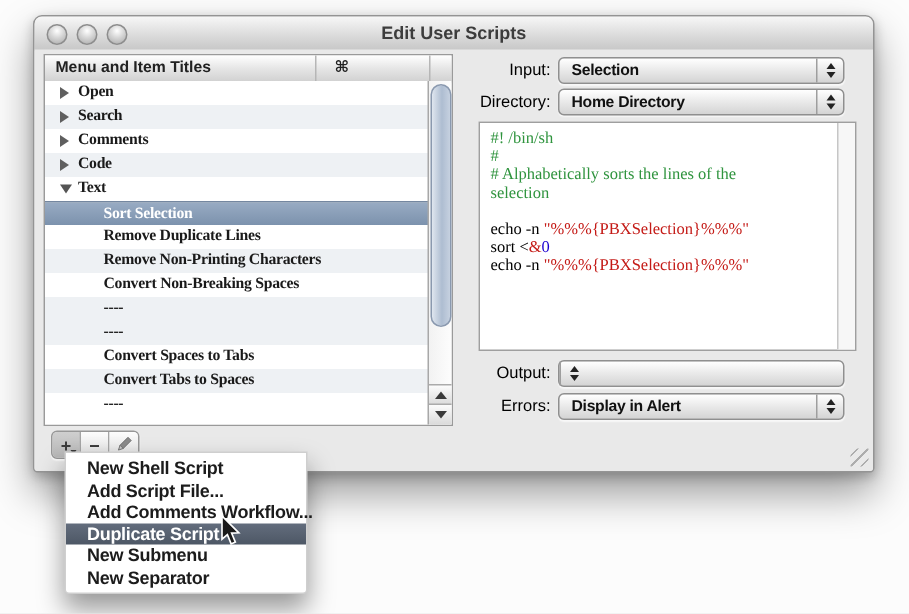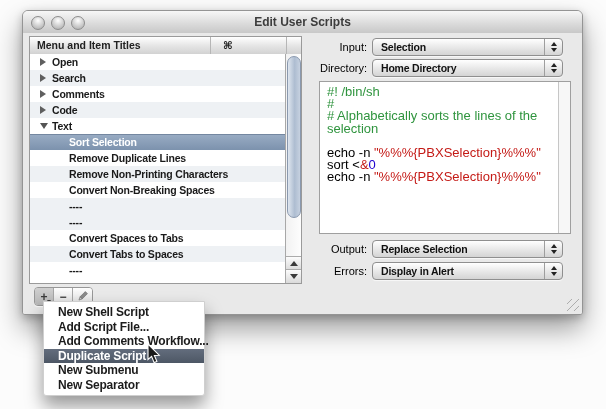--- a/index.html
+++ b/index.html
@@ -33,21 +33,21 @@
   .lh-col2{width:76px;border-right:1px solid #b6b6b6;padding:2px 0 0 12px;box-sizing:border-box;
            font-family:"DejaVu Sans",sans-serif;}
   .lh-col3{flex:1;}
   .rows{position:absolute;left:0;top:17px;width:257px;height:229px;overflow:hidden;
         background:#fff;}
   .row{position:relative;height:16px;line-height:16px;font-size:10.5px;font-weight:bold;
        letter-spacing:-0.2px;color:#1a1a1a;white-space:nowrap;}
   .row.stripe{background:var(--stripe);}
   .row.selected{background:linear-gradient(var(--sel-top),var(--sel-bottom));
                 color:#fff;border-top:1px solid #7487a0;height:15px;line-height:15px;}
-  .row .lbl{position:absolute;top:0;}
+  .row .lbl{position:absolute;top:0;font-family:Liberation Serif, serif;}
   .ind0{left:22px;} .ind1{left:39px;}
   .tri{position:absolute;left:10px;top:4px;width:0;height:0;}
   .tri.collapsed{border-left:6px solid #5f5f5f;border-top:4px solid transparent;
                  border-bottom:4px solid transparent;}
   .tri.expanded{border-top:6px solid #545454;border-left:4px solid transparent;
                 border-right:4px solid transparent;top:5px;}
 
   
   .vscroll{position:absolute;right:0;top:17px;width:16px;height:229px;
            border-left:1px solid #a8a8a8;background:linear-gradient(90deg,#f2f2f2,#fdfdfd);
@@ -79,21 +79,21 @@
                   display:flex;flex-direction:column;align-items:center;justify-content:center;gap:2px;}
   .pup{width:0;height:0;border-left:3.5px solid transparent;border-right:3.5px solid transparent;
        border-bottom:4.5px solid #222;}
   .pdn{width:0;height:0;border-left:3.5px solid transparent;border-right:3.5px solid transparent;
        border-top:4.5px solid #222;}
 
   
   .codebox{position:absolute;left:2px;top:45px;width:252px;height:153px;box-sizing:border-box;
            background:#fff;border:1px solid #9f9f9f;}
   .code{position:absolute;left:0;top:0;right:11px;bottom:0;overflow:hidden;
-        padding:4px 0 0 7px;font-family:Liberation Sans, sans-serif;font-size:13px;}
+        padding:4px 0 0 7px;font-family:Liberation Serif, serif;font-size:11px;}
   .code-line{height:12.2px;line-height:12.2px;white-space:pre;}
   .tok-comment{color:var(--tok-comment);} .tok-string{color:var(--tok-string);}
   .tok-number{color:var(--tok-number);} .tok-plain{color:var(--tok-plain);}
   .code-scroll{position:absolute;right:0;top:0;bottom:0;width:11px;
                border-left:1px solid #c6c6c6;background:#f7f7f7;}
 
   
   .toolbar{position:absolute;left:11px;top:254px;display:flex;height:17px;
            border:1px solid #979797;border-radius:4px;overflow:hidden;
            box-shadow:0 1px 1px rgba(255,255,255,.8);}
@@ -240,21 +240,20 @@
               <div class="code-line"><span class="tok-plain">echo -n </span><span class="tok-string">"%%%{PBXSelection}%%%"</span></div>
               <div class="code-line"><span class="tok-plain">sort &lt;</span><span class="tok-string">&amp;</span><span class="tok-number">0</span></div>
               <div class="code-line"><span class="tok-plain">echo -n </span><span class="tok-string">"%%%{PBXSelection}%%%"</span></div>
             </div>
           <div class="code-scroll"></div>
         </div>
 
         <div class="fieldrow" style="top:204px;">
           <div class="flabel">Output:</div>
           <div class="popup">
-            <span class="pval">Replace Selection</span>
             <span class="parrows">
                 <span class="pup"></span>
                 <span class="pdn"></span>
               </span>
           </div>
         </div>
 
         <div class="fieldrow" style="top:226px;">
           <div class="flabel">Errors:</div>
           <div class="popup">

